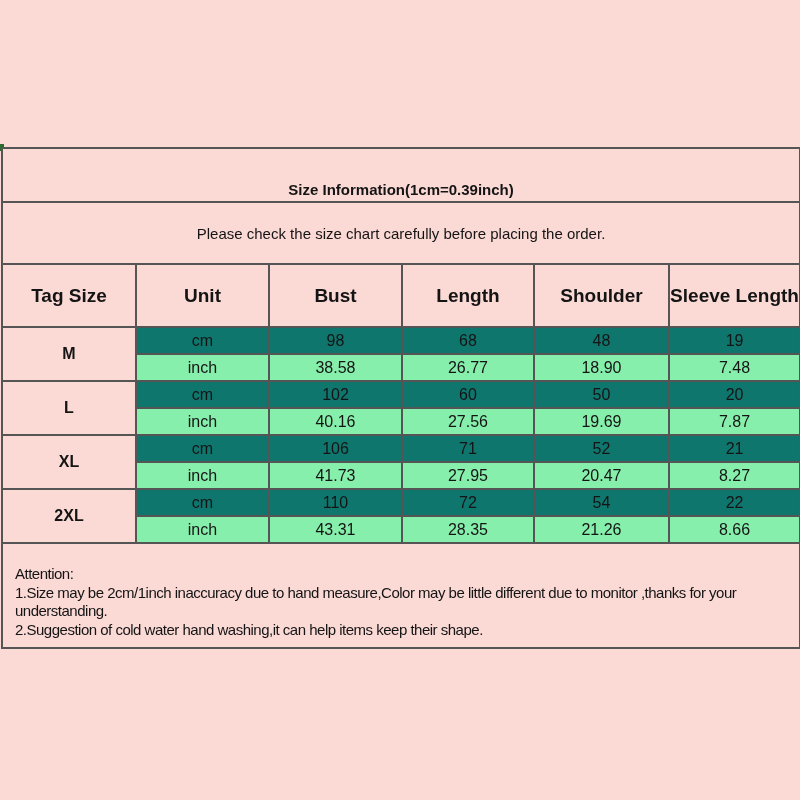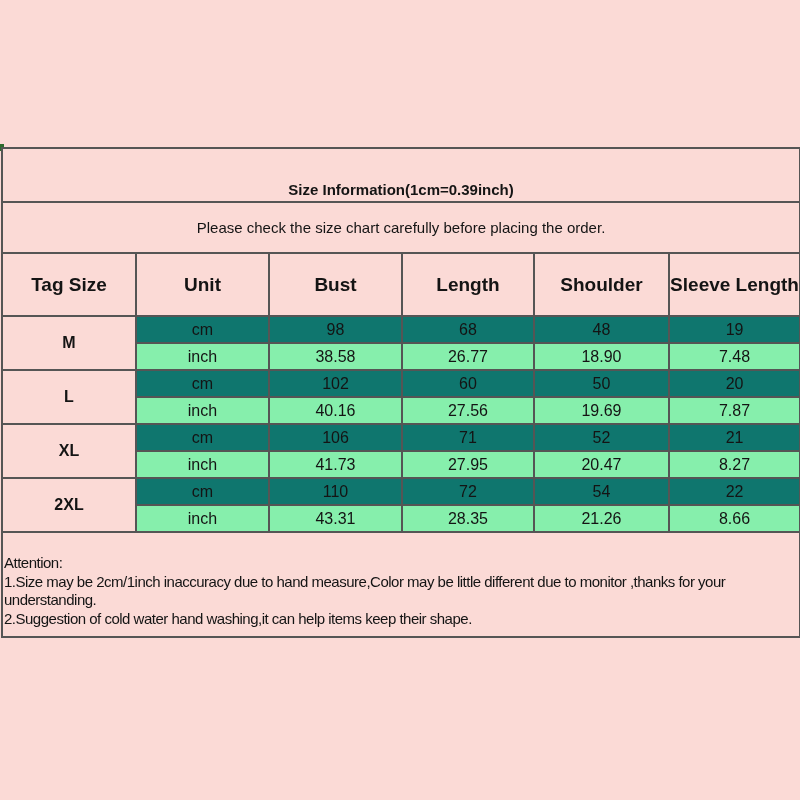--- a/index.html
+++ b/index.html
@@ -42,41 +42,41 @@
     white-space: nowrap;
   }
   tr.title-row td {
     height: 54px;
     vertical-align: bottom;
     padding-bottom: 3px;
     font-weight: bold;
     font-size: 15px;
   }
   tr.subtitle-row td {
-    height: 51px;
+    height: 62px;
     font-size: 15px;
   }
   tr.header-row th {
     height: 63px;
     font-weight: bold;
     font-size: 19px;
   }
   tr.data-row td { height: 27px; }
   tr.row-cm td { background: #0f766e; }
   tr.row-inch td { background: #86efac; }
   td.tag-cell {
     background: #fbdad6 !important;
     font-weight: bold;
     font-size: 17px;
   }
   tr.attention-row td {
     height: 98px;
     text-align: left;
     vertical-align: top;
-    padding: 21px 10px 8px 1px;
+    padding: 21px 10px 8px 12px;
     white-space: normal;
   }
   .attn-line {
     font-size: 15px;
     line-height: 18.5px;
     letter-spacing: -0.5px;
   }
 </style>
 </head>
 <body>

